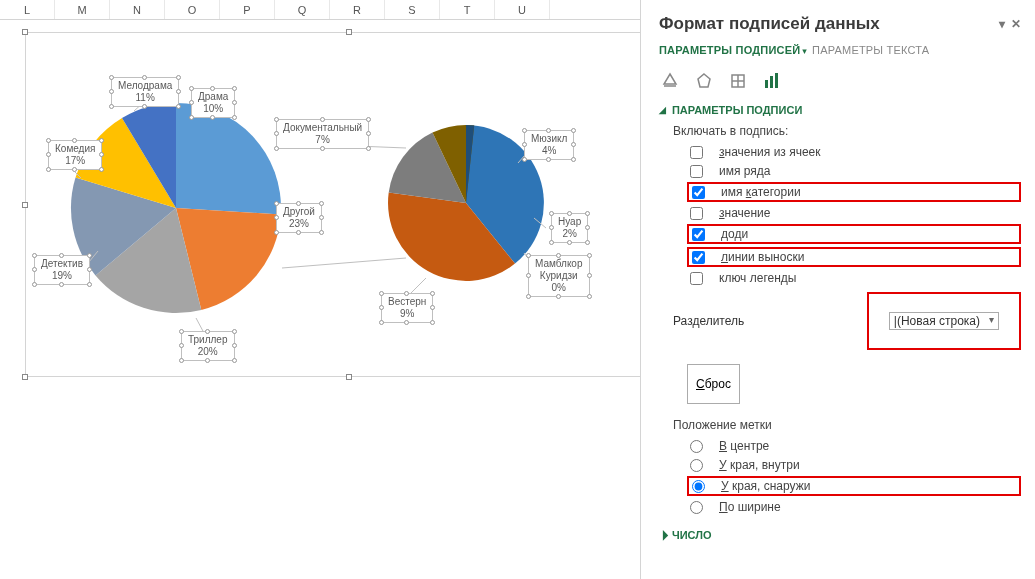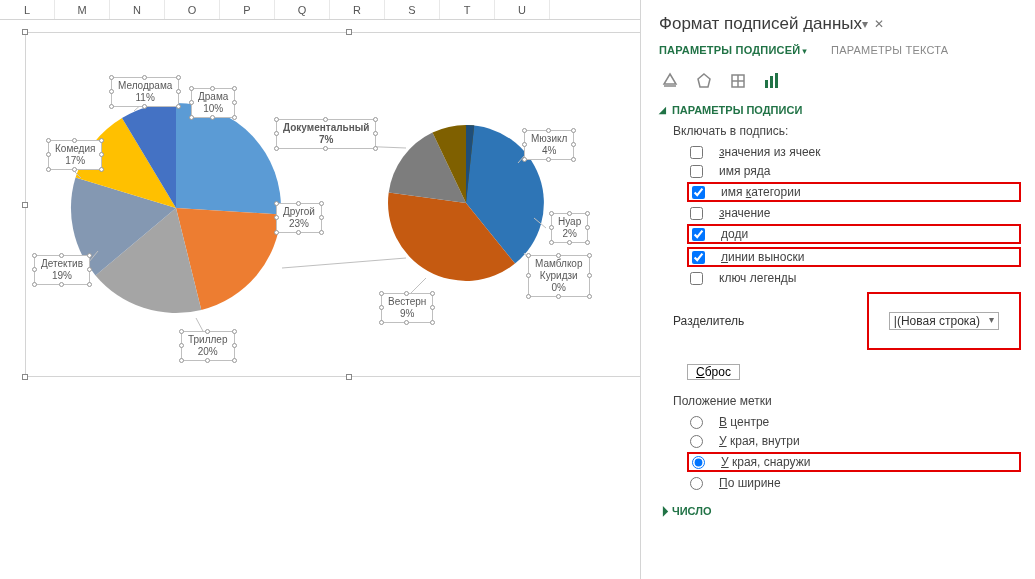--- a/index.html
+++ b/index.html
@@ -68,30 +68,31 @@
     right: 0; top: 0;
     width: 395px;
     height: 579px;
     background: #fff;
     border-left: 1px solid #d4d4d4;
     padding: 10px 14px 10px 18px;
   }
   .pane-title {
     color: #3b3b3b;
     font-size: 17px;
-    font-weight: 400;
+    font-weight: 700;
     margin: 4px 0 10px 0;
     display: flex;
+    justify-content: space-between;
     align-items: center;
   }
   .pane-close { display:flex; gap:6px; }
   .pane-close span { color:#777; cursor:pointer; font-size:12px;}
   .pane-tabs {
     display: flex;
-    gap: 24px;
+    gap: 5px;
     border-bottom: 0;
     margin-bottom: 12px;
   }
   .pane-tab {
     font-size: 11px;
     color: #217346;
     letter-spacing: .2px;
     padding-bottom: 4px;
     cursor: pointer;
   }
@@ -140,21 +141,21 @@
     padding: 1px 18px 1px 4px;
     background: #fff;
     position: relative;
     min-width: 116px;
   }
   .sel::after {
     content: "▾"; position:absolute; right:4px; top:1px; font-size:10px; color:#666;
   }
   .reset-btn {
     border:1px solid #ababab; background:#fff; font-size:12px;
-    padding: 0 8px; margin: 8px 0 8px 28px; cursor:pointer;
+    padding: 12px 8px; margin: 8px 0 8px 28px; cursor:pointer;
   }
   .underline-key { text-decoration: underline; }
 </style>
 </head>
 <body>
 
 <div class="col-headers">
   <div class="col-header">L</div>
   <div class="col-header">M</div>
   <div class="col-header">N</div>
@@ -243,21 +244,21 @@
     <span class="lh0"></span><span class="lh1"></span><span class="lh2"></span><span class="lh3"></span><span class="lh4"></span><span class="lh5"></span><span class="lh6"></span><span class="lh7"></span>
   </div>
   <div class="label-box" style="left:155px; top:298px;">
     <span>Триллер</span><br><span>20</span>%
     <span class="lh0"></span><span class="lh1"></span><span class="lh2"></span><span class="lh3"></span><span class="lh4"></span><span class="lh5"></span><span class="lh6"></span><span class="lh7"></span>
   </div>
   <div class="label-box" style="left:250px; top:170px;">
     <span>Другой</span><br><span>23</span>%
     <span class="lh0"></span><span class="lh1"></span><span class="lh2"></span><span class="lh3"></span><span class="lh4"></span><span class="lh5"></span><span class="lh6"></span><span class="lh7"></span>
   </div>
-  <div class="label-box" style="left:250px; top:86px;font-weight:bold;">
+  <div class="label-box" style="left:250px; top:86px;">
     <span>Документальный</span><br><span>7</span>%
     <span class="lh0"></span><span class="lh1"></span><span class="lh2"></span><span class="lh3"></span><span class="lh4"></span><span class="lh5"></span><span class="lh6"></span><span class="lh7"></span>
   </div>
   <div class="label-box" style="left:355px; top:260px;">
     <span>Вестерн</span><br><span>9</span>%
     <span class="lh0"></span><span class="lh1"></span><span class="lh2"></span><span class="lh3"></span><span class="lh4"></span><span class="lh5"></span><span class="lh6"></span><span class="lh7"></span>
   </div>
   <div class="label-box" style="left:498px; top:97px;">
     <span>Мюзикл</span><br><span>4</span>%
     <span class="lh0"></span><span class="lh1"></span><span class="lh2"></span><span class="lh3"></span><span class="lh4"></span><span class="lh5"></span><span class="lh6"></span><span class="lh7"></span>

